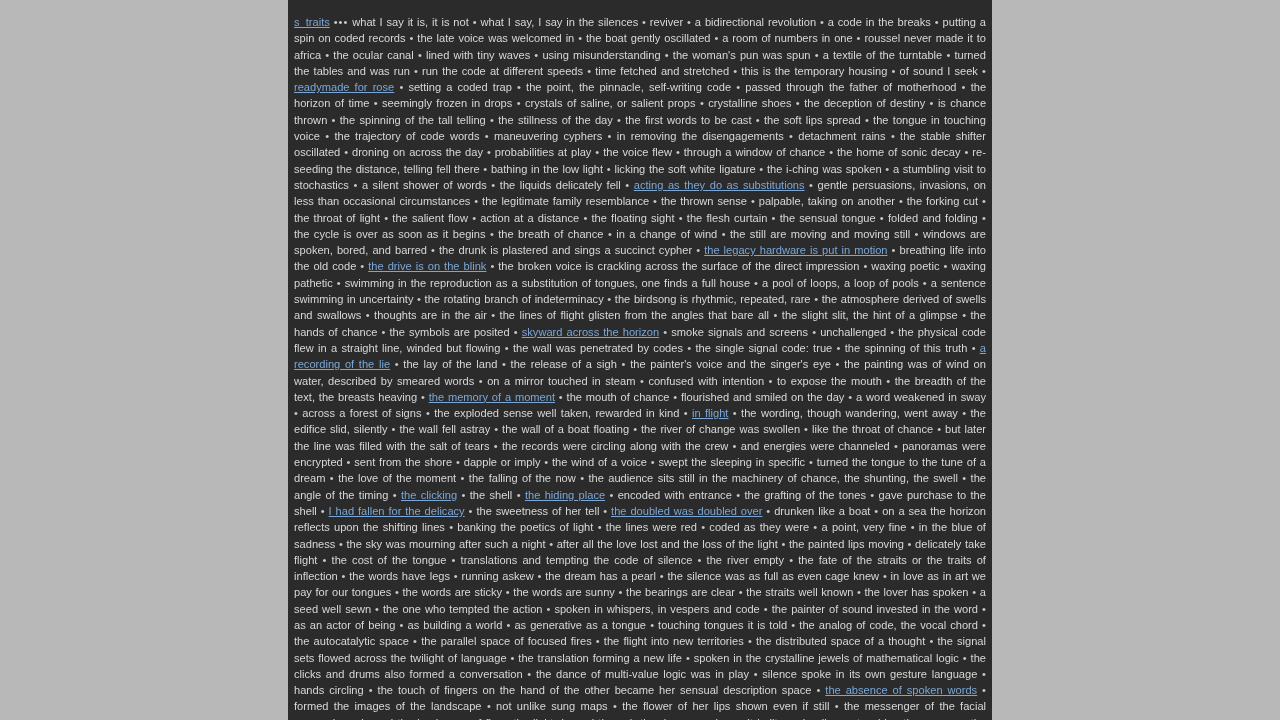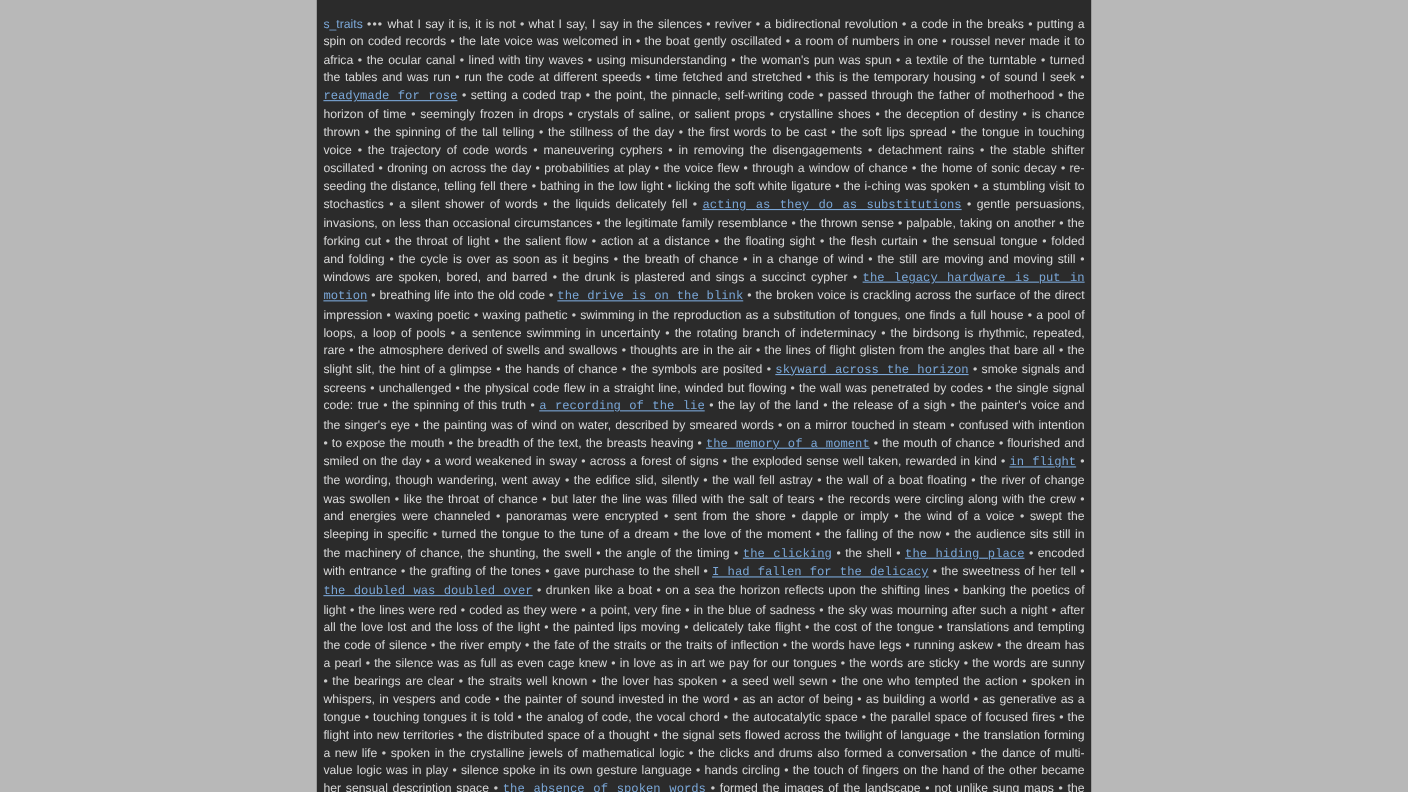--- a/index.html
+++ b/index.html
@@ -29,28 +29,28 @@
     font-size: 11.1px;
     line-height: 1.47;
     text-align: justify;
     text-justify: inter-word;
     word-spacing: 0.5px;
     -webkit-hyphens: none;
     hyphens: none;
   }
   #flow .lnk {
     color: #7ba7d7;
-    font-family: Liberation Mono, monospace;
   }
   #flow .lnk.u {
     text-decoration: underline;
     text-underline-offset: 1px;
   }
   #flow .tag {
     color: #7ba7d7;
+    text-decoration: underline;
     text-underline-offset: 1px;
   }
   #flow .sep {
     color: #c9c9c9;
     letter-spacing: 1px;
   }
   #flow .bullet {
     color: #c9c9c9;
   }
   .seg { }

